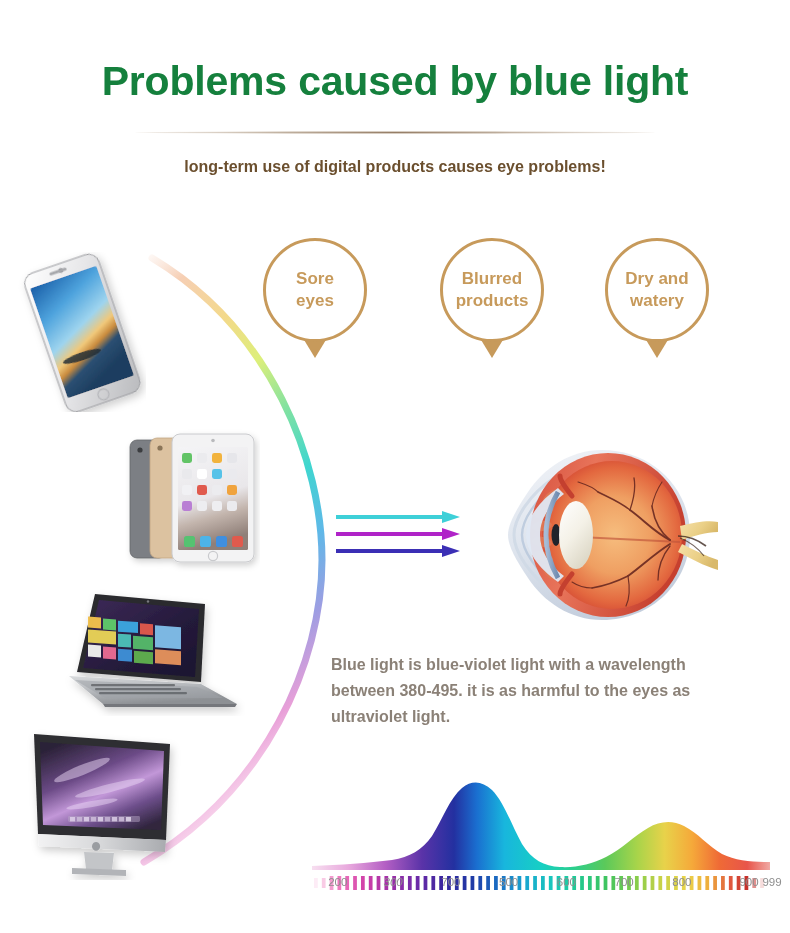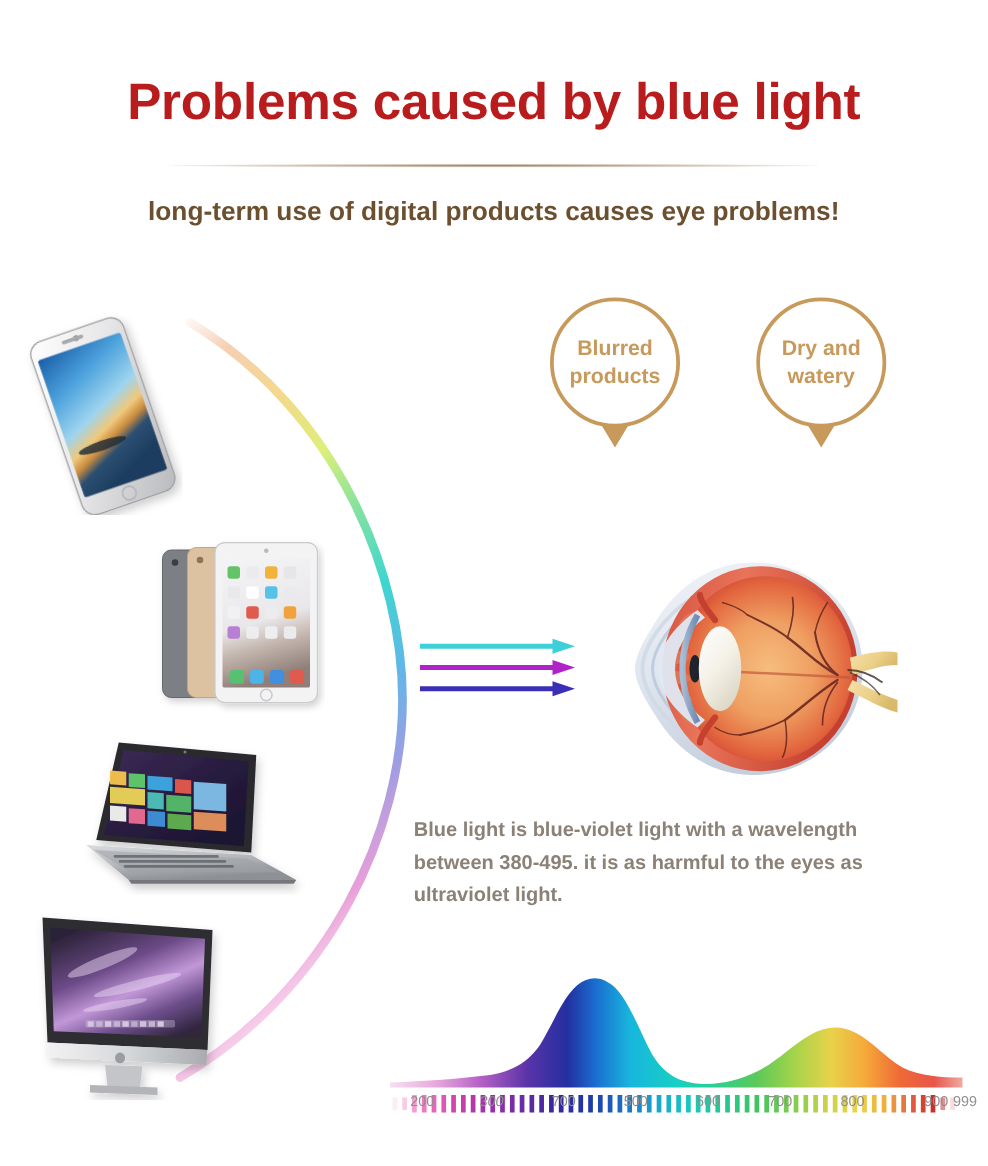--- a/index.html
+++ b/index.html
@@ -21,39 +21,39 @@
 
   
   #title {
     position: absolute;
     left: 0; top: 58px;
     width: 790px;
     text-align: center;
     font-size: 41px;
     font-weight: bold;
     letter-spacing: -0.2px;
-    color: #b91c1c;
+    color: #15803d;
   }
   #title-divider {
     position: absolute;
     left: 135px; top: 131px;
     width: 520px; height: 3px;
     background: radial-gradient(ellipse at center,
                 rgba(108,75,43,0.72) 0%,
                 rgba(125,92,55,0.40) 38%,
                 rgba(160,130,95,0.12) 68%,
                 rgba(255,255,255,0) 100%);
     border-radius: 50%;
   }
   #subtitle {
     position: absolute;
     left: 0; top: 158px;
     width: 790px;
     text-align: center;
-    font-size: 21px;
+    font-size: 16px;
     font-weight: bold;
     color: #6b4f2e;
   }
 
   
   #rainbow-arc {
     position: absolute;
     left: 60px; top: 250px;
     width: 270px; height: 620px;
     pointer-events: none;
@@ -174,20 +174,27 @@
         <stop offset="54%" stop-color="#3fd6cf"></stop>
         <stop offset="66%" stop-color="#5fb8e8"></stop>
         <stop offset="78%" stop-color="#9f9de2"></stop>
         <stop offset="89%" stop-color="#e89fd8"></stop>
         <stop offset="100%" stop-color="#f6b6dd" stop-opacity="0.35"></stop>
       </linearGradient>
     </defs>
     <path d="M 92 8 C 212 80, 262 212, 262 310 C 262 412, 206 540, 84 612" stroke="url(#arcgrad)" stroke-width="7" stroke-linecap="round" fill="none"></path>
   </svg>
 
+  <div class="pin" id="pin-sore">
+    <div class="pin-tail"></div>
+    <div class="pin-circle">
+      <span class="pin-label">Sore
+eyes</span>
+    </div>
+  </div>
 
   <div class="pin" id="pin-blur">
     <div class="pin-tail"></div>
     <div class="pin-circle">
       <span class="pin-label">Blurred
 products</span>
     </div>
   </div>
 
   <div class="pin" id="pin-dry">

